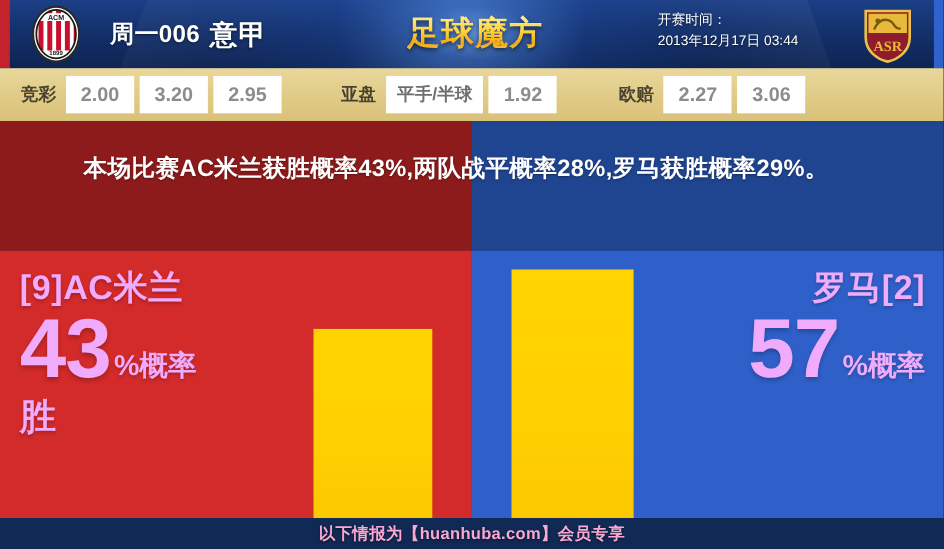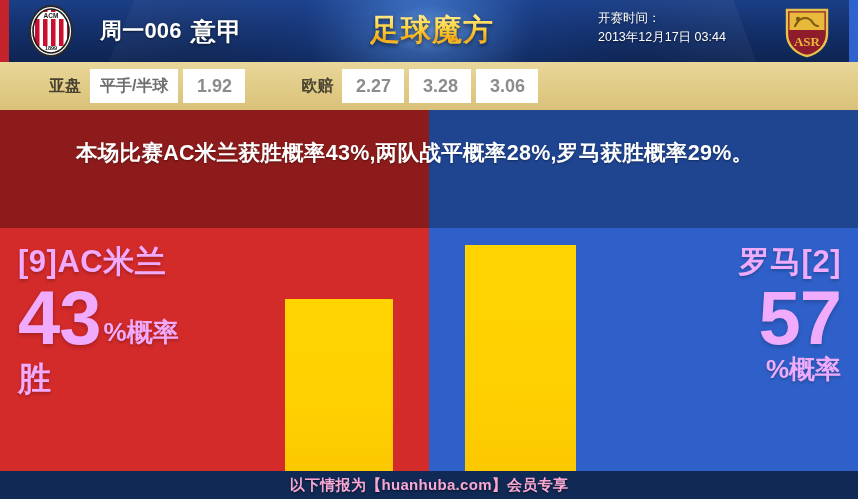--- a/index.html
+++ b/index.html
@@ -130,21 +130,21 @@
   .team-right{ left:551px; text-align:right; }
 
   .team-name{
     font-size:31px; font-weight:bold; letter-spacing:.5px; line-height:36px;
     margin-top:16px; white-space:nowrap;
     text-shadow:0 2px 3px rgba(0,0,0,.22);
   }
   .prob-row{
     display:flex; align-items:flex-end; line-height:1; margin-top:0;
   }
-  .team-right .prob-row{ justify-content:flex-end;flex-direction:column; }
+  .team-right .prob-row{ justify-content:flex-end; }
   .prob-num{
     font-size:76px; font-weight:bold; letter-spacing:-1px;
     font-family:"Liberation Sans","DejaVu Sans",sans-serif;
     text-shadow:0 2px 4px rgba(0,0,0,.22);
   }
   .prob-suffix{
     font-size:26px; font-weight:bold; padding-bottom:11px; padding-left:3px;
     text-shadow:0 2px 3px rgba(0,0,0,.22);
   }
   .outcome{
@@ -218,31 +218,36 @@
         <path d="M8.5 8.5 H43.5 V26 H8.5 Z" fill="#e8b93a"></path>
         <path d="M14 22 q4-8 10-8 q5 0 8 5 q2 3 5 3" fill="none" stroke="#7a5a12" stroke-width="2.2" stroke-linecap="round"></path>
         <circle cx="17" cy="15" r="2.2" fill="#7a5a12"></circle>
         <text x="26" y="42" font-size="13" fill="#e8b93a" text-anchor="middle" font-family="Liberation Serif, serif" font-weight="bold">ASR</text>
       </svg>
     </div>
   </div>
 
   <div class="odds-bar">
 
+    <div class="odds-group g1">
+      <span class="odds-label">竞彩</span>
+      <span class="odds-cell">2.00</span>
+      <span class="odds-cell">3.20</span>
+      <span class="odds-cell">2.95</span>
+    </div>
 
     <div class="odds-group g2">
       <span class="odds-label">亚盘</span>
       <span class="odds-cell wide">平手/半球</span>
       <span class="odds-cell">1.92</span>
     </div>
 
     <div class="odds-group g3">
       <span class="odds-label">欧赔</span>
       <span class="odds-cell">2.27</span>
-      <span class="odds-cell">3.28</span>
       <span class="odds-cell">3.06</span>
     </div>
   </div>
 
   <div class="summary">
     <div class="half-red"></div>
     <div class="half-blue"></div>
     <div class="summary-text">本场比赛AC米兰获胜概率43%,两队战平概率28%,罗马获胜概率29%。</div>
   </div>
 

